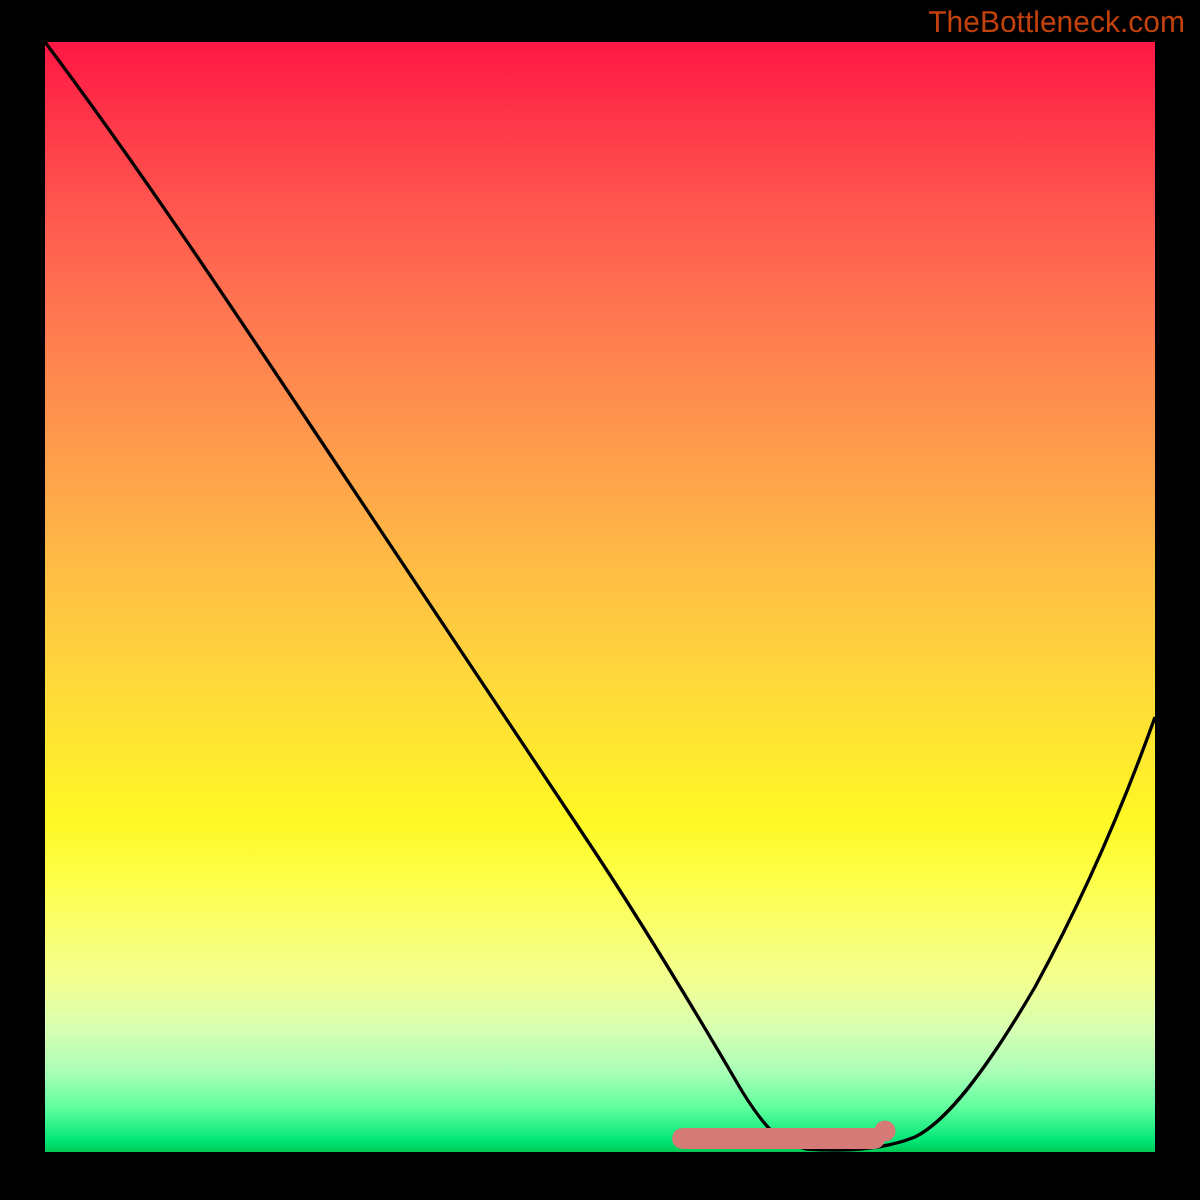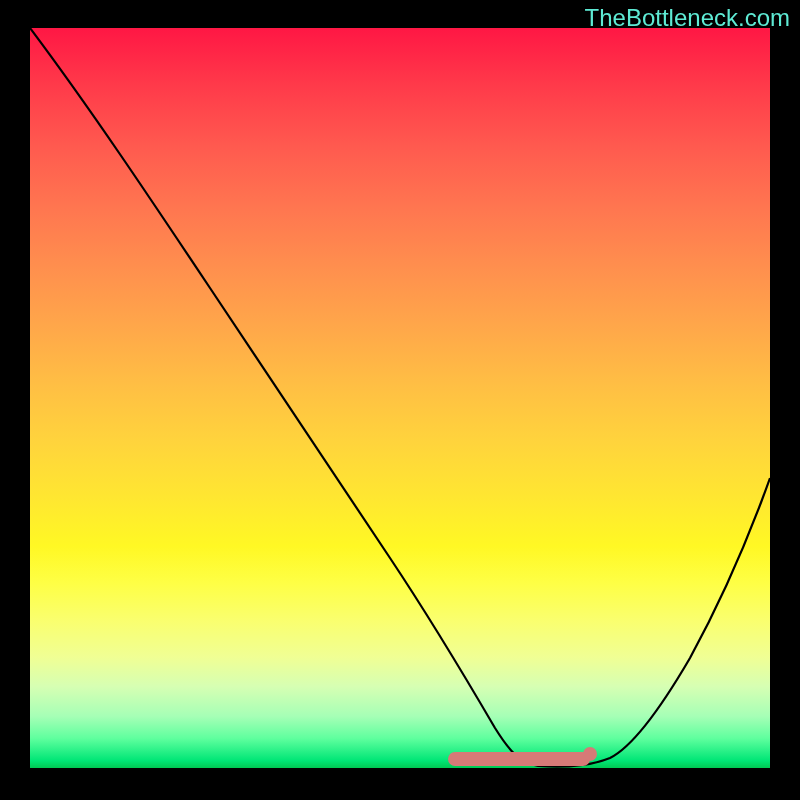--- a/index.html
+++ b/index.html
@@ -8,22 +8,22 @@
     height: 800px;
     background: #000;
     position: relative;
     font-family: Arial, Helvetica, sans-serif;
     overflow: hidden;
   }
   .watermark {
     position: absolute;
     top: 4px;
     right: 10px;
-    color: #5eead4;
-    font-size: 24px;
+    color: #c2410c;
+    font-size: 20px;
     font-weight: 500;
     z-index: 10;
   }
   .plot-area {
     position: absolute;
     left: 30px;
     top: 28px;
     width: 740px;
     height: 740px;
     background: linear-gradient(

